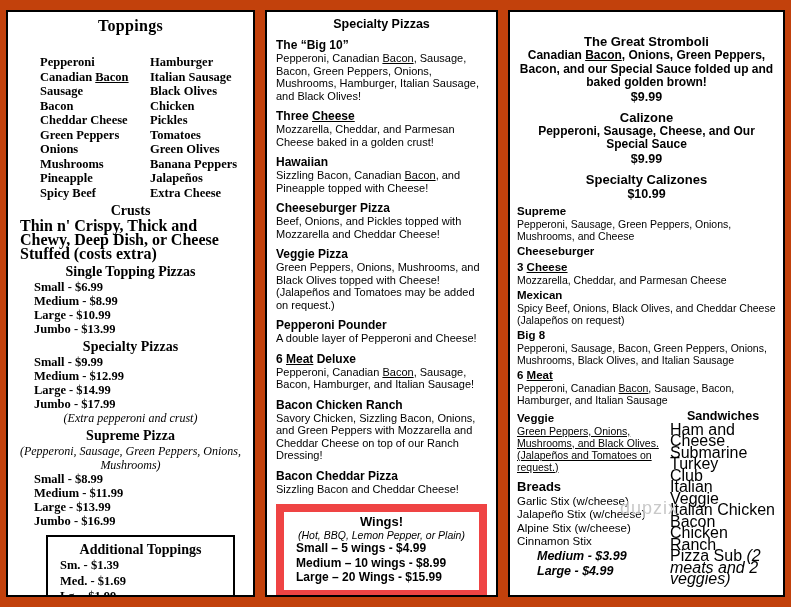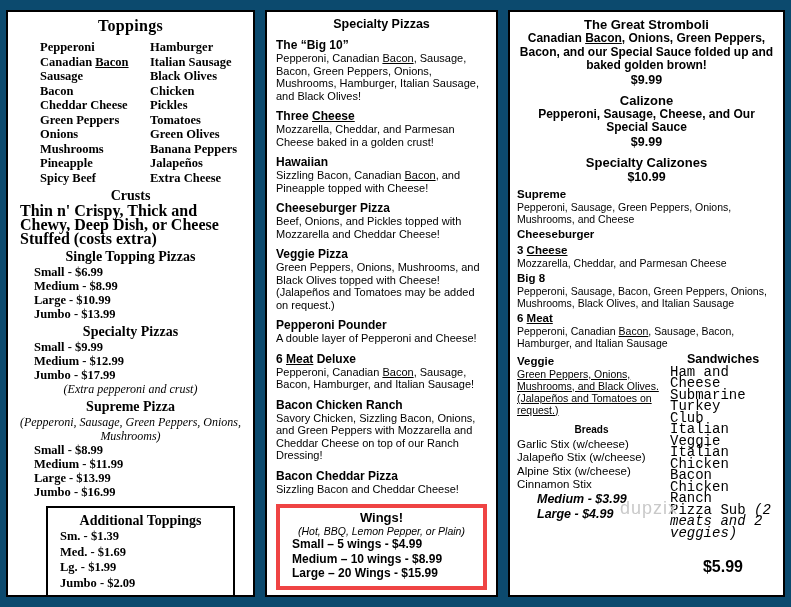--- a/index.html
+++ b/index.html
@@ -1,62 +1,62 @@
 <!DOCTYPE html>
 <html><head>
 <meta charset="utf-8">
 <style>
   * { margin:0; padding:0; box-sizing:border-box; }
   html,body { background:#ffffff; }
   body { width:791px; height:607px; font-family:"Liberation Sans", sans-serif; color:#000; }
-  .menu { position:relative; width:791px; height:607px; background:#0c4a6e; display:flex; gap:10px; padding:10px 6px; }
+  .menu { position:relative; width:791px; height:607px; background:#c2410c; display:flex; gap:10px; padding:10px 6px; }
   .panel { border:2px solid #000; background:#fff; height:100%; overflow:hidden; }
   .u { text-decoration:underline; }
   .i { font-style:italic; }
 
   
   .left-panel { width:249px; font-family:"Liberation Serif", serif; padding:5px 4px 0; }
   .lp-title { font-size:16px; font-weight:700; text-align:center; letter-spacing:.3px; }
-  .toppings-cols { display:flex; padding-left:28px; margin-top:5px; }
+  .toppings-cols { display:flex; padding-left:28px; margin-top:20px; }
   .tcol1 { width:110px; flex:none; }
   .titem { font-size:12.5px; font-weight:700; line-height:14.5px; white-space:nowrap; }
   .lp-h { font-size:14px; font-weight:700; text-align:center; line-height:17px; margin-top:2px; }
   .crusts-desc { font-size:16px; font-weight:700; line-height:14px; padding:0 4px 0 8px;font-family:Liberation Serif, serif; }
   .price-line { font-size:12.5px; font-weight:700; line-height:14px; padding-left:22px; white-space:nowrap; }
   .lp-note { font-size:12px; font-style:italic; text-align:center; line-height:14px; }
   .add-box { border:2px solid #000; margin:7px 14px 0 34px; padding:2px 0 6px; }
   .add-box .price-line { padding-left:12px; line-height:15.5px; }
 
   
   .mid-panel { width:233px; padding:5px 9px 0; }
   .mp-title { font-size:12.5px; font-weight:700; text-align:center; }
   .mp-name { font-size:12px; font-weight:700; line-height:14px; margin-top:7px; }
   .mp-desc { font-size:11px; line-height:12.5px; }
-  .wings-box { border:4px solid #ef4444; margin-top:9px; padding:2px 0 5px; }
+  .wings-box { border:8px solid #ef4444; margin-top:9px; padding:2px 0 5px; }
   .wings-title { font-size:13px; font-weight:700; text-align:center; line-height:15px; }
   .wings-note { font-size:10.5px; font-style:italic; text-align:center; line-height:12px; }
   .wings-line { font-size:12px; font-weight:700; line-height:14.5px; padding-left:12px; white-space:nowrap; }
 
   
-  .right-panel { width:277px; padding:5px 7px 0; }
+  .right-panel { width:277px; padding:22px 7px 0; }
   .rp-title { font-size:13px; font-weight:700; text-align:center; line-height:15px; margin-top:5px; }
   .rp-title.first { margin-top:0; }
   .rp-desc-b { font-size:12px; font-weight:700; text-align:center; line-height:13.5px; }
   .rp-price { font-size:12.5px; font-weight:700; text-align:center; line-height:15px; }
   .cal-item { margin-top:3px; }
   .cal-name { font-size:11.5px; font-weight:700; line-height:13px; }
   .cal-desc { font-size:10.5px; line-height:12px; }
   .rp-bottom { display:flex; margin-top:3px; }
   .rp-bot-left { flex:1; }
-  .breads-title { font-size:10px; font-weight:700; text-align:center; line-height:16px; margin-top:6px; }
+  .breads-title { font-size:13px; font-weight:700; line-height:16px; margin-top:6px; }
   .bread-item { font-size:11.5px; line-height:13.5px; white-space:nowrap; }
   .bread-price { font-size:12.5px; font-weight:700; line-height:15px; padding-left:20px;font-style:italic; }
   .sand-col { width:110px; flex:none; padding-left:4px; }
   .sand-title { font-size:12.5px; font-weight:700; text-align:center; line-height:15px; }
-  .sand-item { font-size:14px; line-height:11.5px;font-family:Liberation Mono, monospace; }
+  .sand-item { font-size:16px; line-height:11.5px; }
   .sand-price { font-size:16px; font-weight:700; text-align:center; margin-top:19px; }
 
   .watermark { position:absolute; left:620px; top:498px; font-size:18px; color:#c9c9c9; letter-spacing:1px; z-index:5; pointer-events:none; }
 </style>
 </head>
 <body>
 
 <div class="menu">
 
   <div class="panel left-panel">
@@ -90,20 +90,21 @@
     <div class="lp-h">Crusts</div>
     <div class="crusts-desc">Thin n' Crispy, Thick and Chewy, Deep Dish, or Cheese Stuffed (costs extra)</div>
     <div class="lp-h">Single Topping Pizzas</div>
     <div class="price-line">Small - $6.99</div>
     <div class="price-line">Medium - $8.99</div>
     <div class="price-line">Large - $10.99</div>
     <div class="price-line">Jumbo - $13.99</div>
     <div class="lp-h">Specialty Pizzas</div>
     <div class="price-line">Small - $9.99</div>
     <div class="price-line">Medium - $12.99</div>
+    <div class="price-line">Large - $14.99</div>
     <div class="price-line">Jumbo - $17.99</div>
     <div class="lp-note">(Extra pepperoni and crust)</div>
     <div class="lp-h">Supreme Pizza</div>
     <div class="lp-note">(Pepperoni, Sausage, Green Peppers, Onions, Mushrooms)</div>
     <div class="price-line">Small - $8.99</div>
     <div class="price-line">Medium - $11.99</div>
     <div class="price-line">Large - $13.99</div>
     <div class="price-line">Jumbo - $16.99</div>
     <div class="add-box">
       <div class="lp-h">Additional Toppings</div>
@@ -180,20 +181,24 @@
       <div class="cal-desc">Pepperoni, Sausage, Green Peppers, Onions, Mushrooms, and Cheese</div>
     </div>
     <div class="cal-item">
       <div class="cal-name">Cheeseburger</div>
     </div>
     <div class="cal-item">
       <div class="cal-name">3 <span class="u">Cheese</span></div>
       <div class="cal-desc">Mozzarella, Cheddar, and Parmesan Cheese</div>
     </div>
     <div class="cal-item">
+      <div class="cal-name">Mexican</div>
+      <div class="cal-desc">Spicy Beef, Onions, Black Olives, and Cheddar Cheese (Jalapeños on request)</div>
+    </div>
+    <div class="cal-item">
       <div class="cal-name">Big 8</div>
       <div class="cal-desc">Pepperoni, Sausage, Bacon, Green Peppers, Onions, Mushrooms, Black Olives, and Italian Sausage</div>
     </div>
     <div class="cal-item">
       <div class="cal-name">6 <span class="u">Meat</span></div>
       <div class="cal-desc">Pepperoni, Canadian <span class="u">Bacon</span>, Sausage, Bacon, Hamburger, and Italian Sausage</div>
     </div>
 
     <div class="rp-bottom">
       <div class="rp-bot-left">

